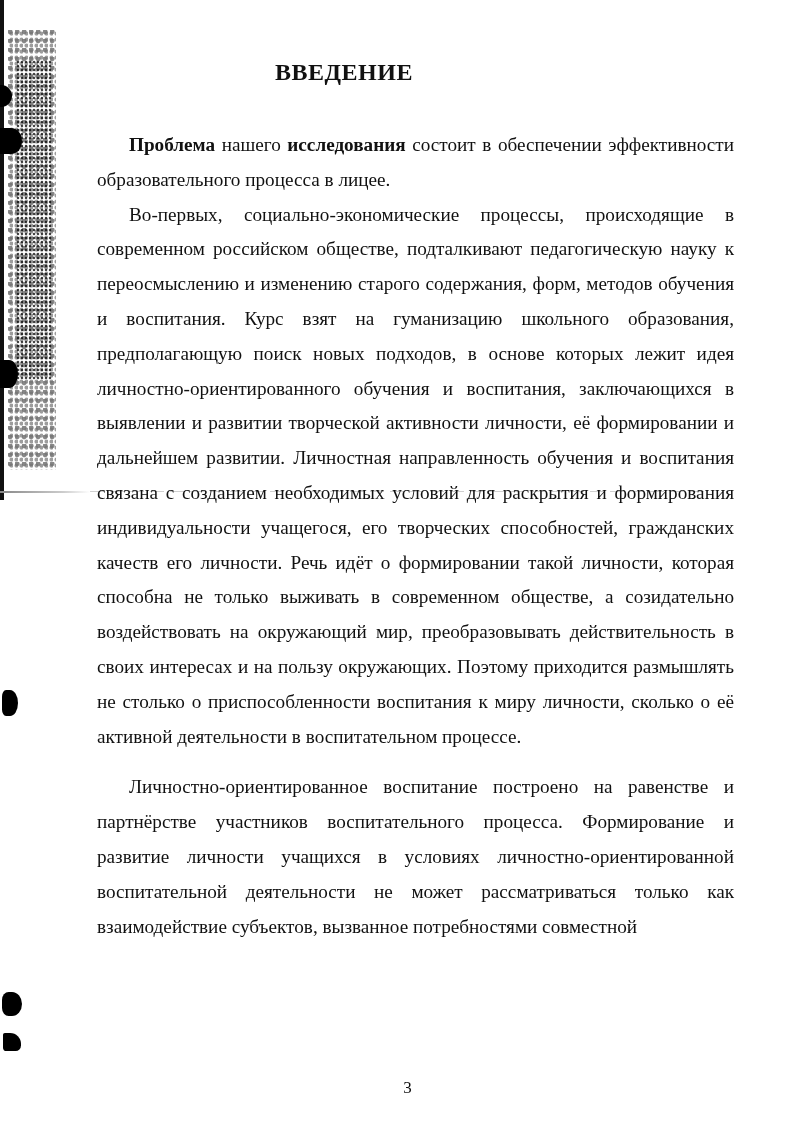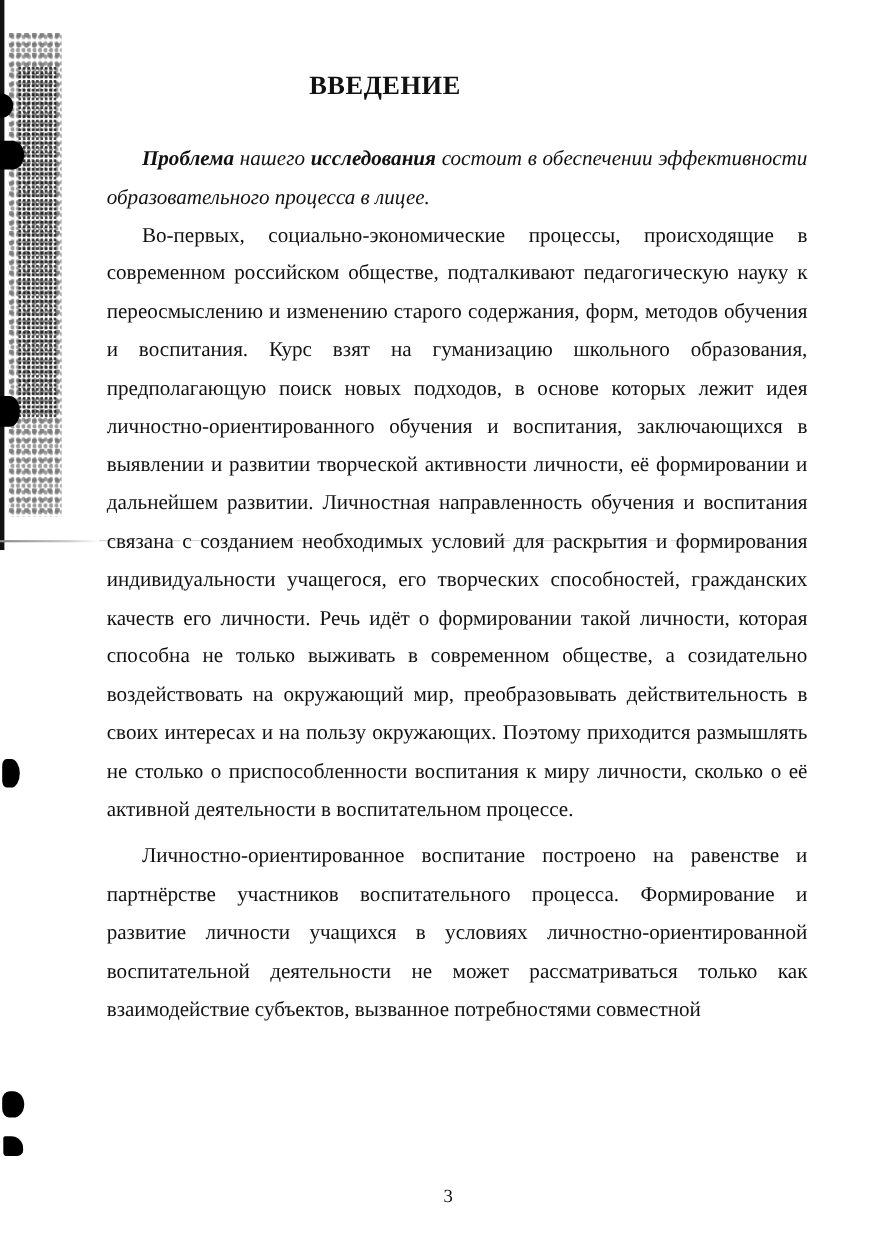--- a/index.html
+++ b/index.html
@@ -65,44 +65,43 @@
     }
 
     .title {
       position: absolute;
       left: 0; top: 57px;
       width: 664px;
       text-align: center;
       font-weight: bold;
       font-size: 24px;
       letter-spacing: 0.5px;
-      margin: 8px;
+      margin: 2px;
       padding-left: 20px;
       box-sizing: border-box;
     }
 
     .body-text {
       position: absolute;
       left: 97px;
       top: 128px;
       width: 637px;
       font-size: 19.2px;
       line-height: 34.8px;
       text-align: justify;
     }
     .body-text p {
       margin: 0;
       text-indent: 32px;
     }
     .body-text p.first {
       margin-top: 0;
-      font-style: italic;
     }
     .body-text p.spaced {
-      margin-top: 8px;
+      margin-top: 16px;
     }
     .body-text b {
       font-weight: bold;
     }
 
     .page-number {
       position: absolute;
       left: 0; top: 1078px;
       width: 799px;
       text-align: center;

